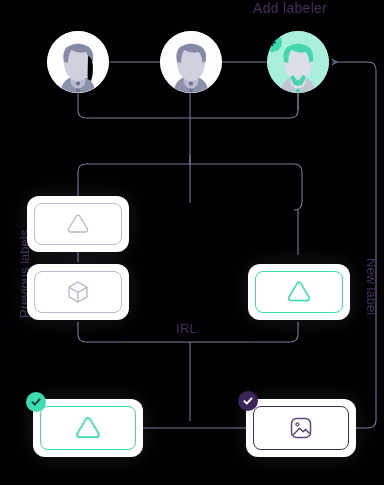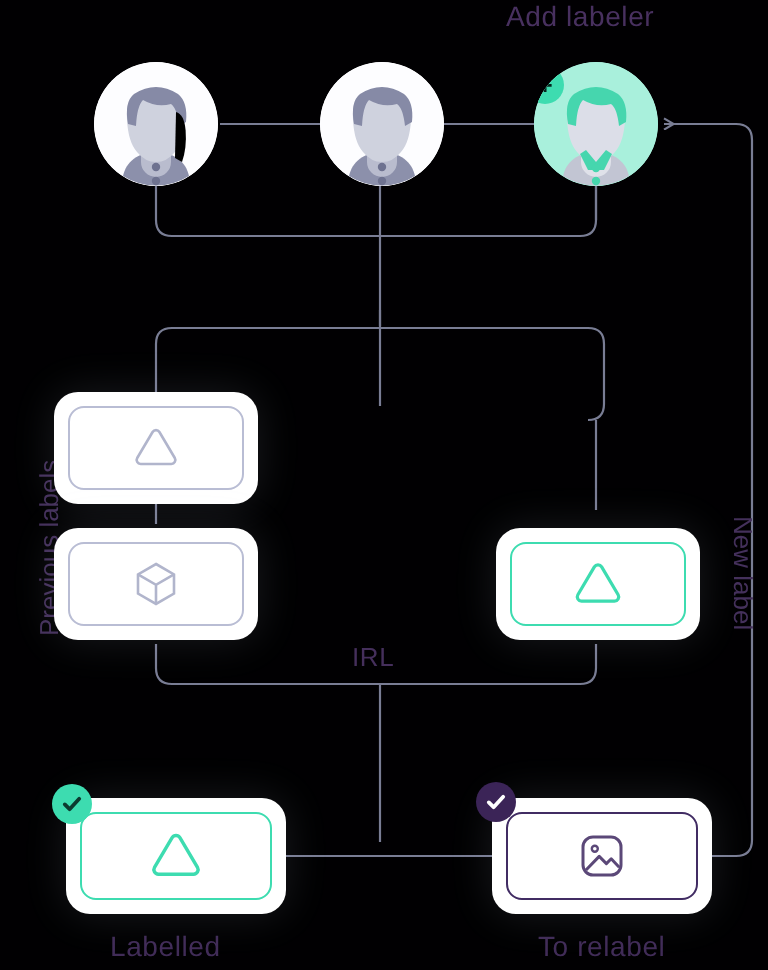--- a/index.html
+++ b/index.html
@@ -84,22 +84,20 @@
       <path d="M190 342 V421"></path>
 
       <path d="M142 428 H247" marker-start="url(#arrL)" marker-end="url(#arrR)"></path>
 
       <path d="M352 428 H368 q8 0 8 -8 V70 q0 -8 -8 -8 H332" marker-end="url(#arrL)"></path>
     </g>
   </svg>
 
   <div class="lbl" id="add-labeler">Add labeler</div>
   <div class="lbl" id="irl">IRL</div>
-  <div class="lbl" id="labelled">Labelled</div>
-  <div class="lbl" id="to-relabel">To relabel</div>
   <div class="vlbl" id="prev-labels">Previous labels</div>
   <div class="vlbl" id="new-label">New label</div>
 
   <div class="avatar" style="left:47px;top:31px;">
     <svg viewBox="0 0 62 62" width="62" height="62">
       <circle cx="31" cy="31" r="31" fill="#fdfdff"></circle>
       <path d="M31 45 c-9 0 -15 5 -16.5 12 A31 31 0 0 0 47.5 57 C46 50 40 45 31 45Z" fill="#8c90ab"></path>
       <path d="M23.5 43 h15 v7 a7.5 7.5 0 0 1 -15 0Z" fill="#b9bcce"></path>
       <path d="M20 17 q11 -6 22 0 q4 3 3.5 12 q-.6 11 -5 16 q-4 5 -9.5 5 q-5.5 0 -9.5 -5 q-4.4 -5 -5 -16 Q16 20 20 17Z" fill="#cfd2de"></path>
       <path d="M20 16 q11 -7 22 0 q5 4 4 14 l-3.5 2 q-1 -9 -4 -11 q-7 2 -14 -2 q-3 3 -3.5 13 L17 31 Q15 20 20 16Z" fill="#868aa6"></path>

